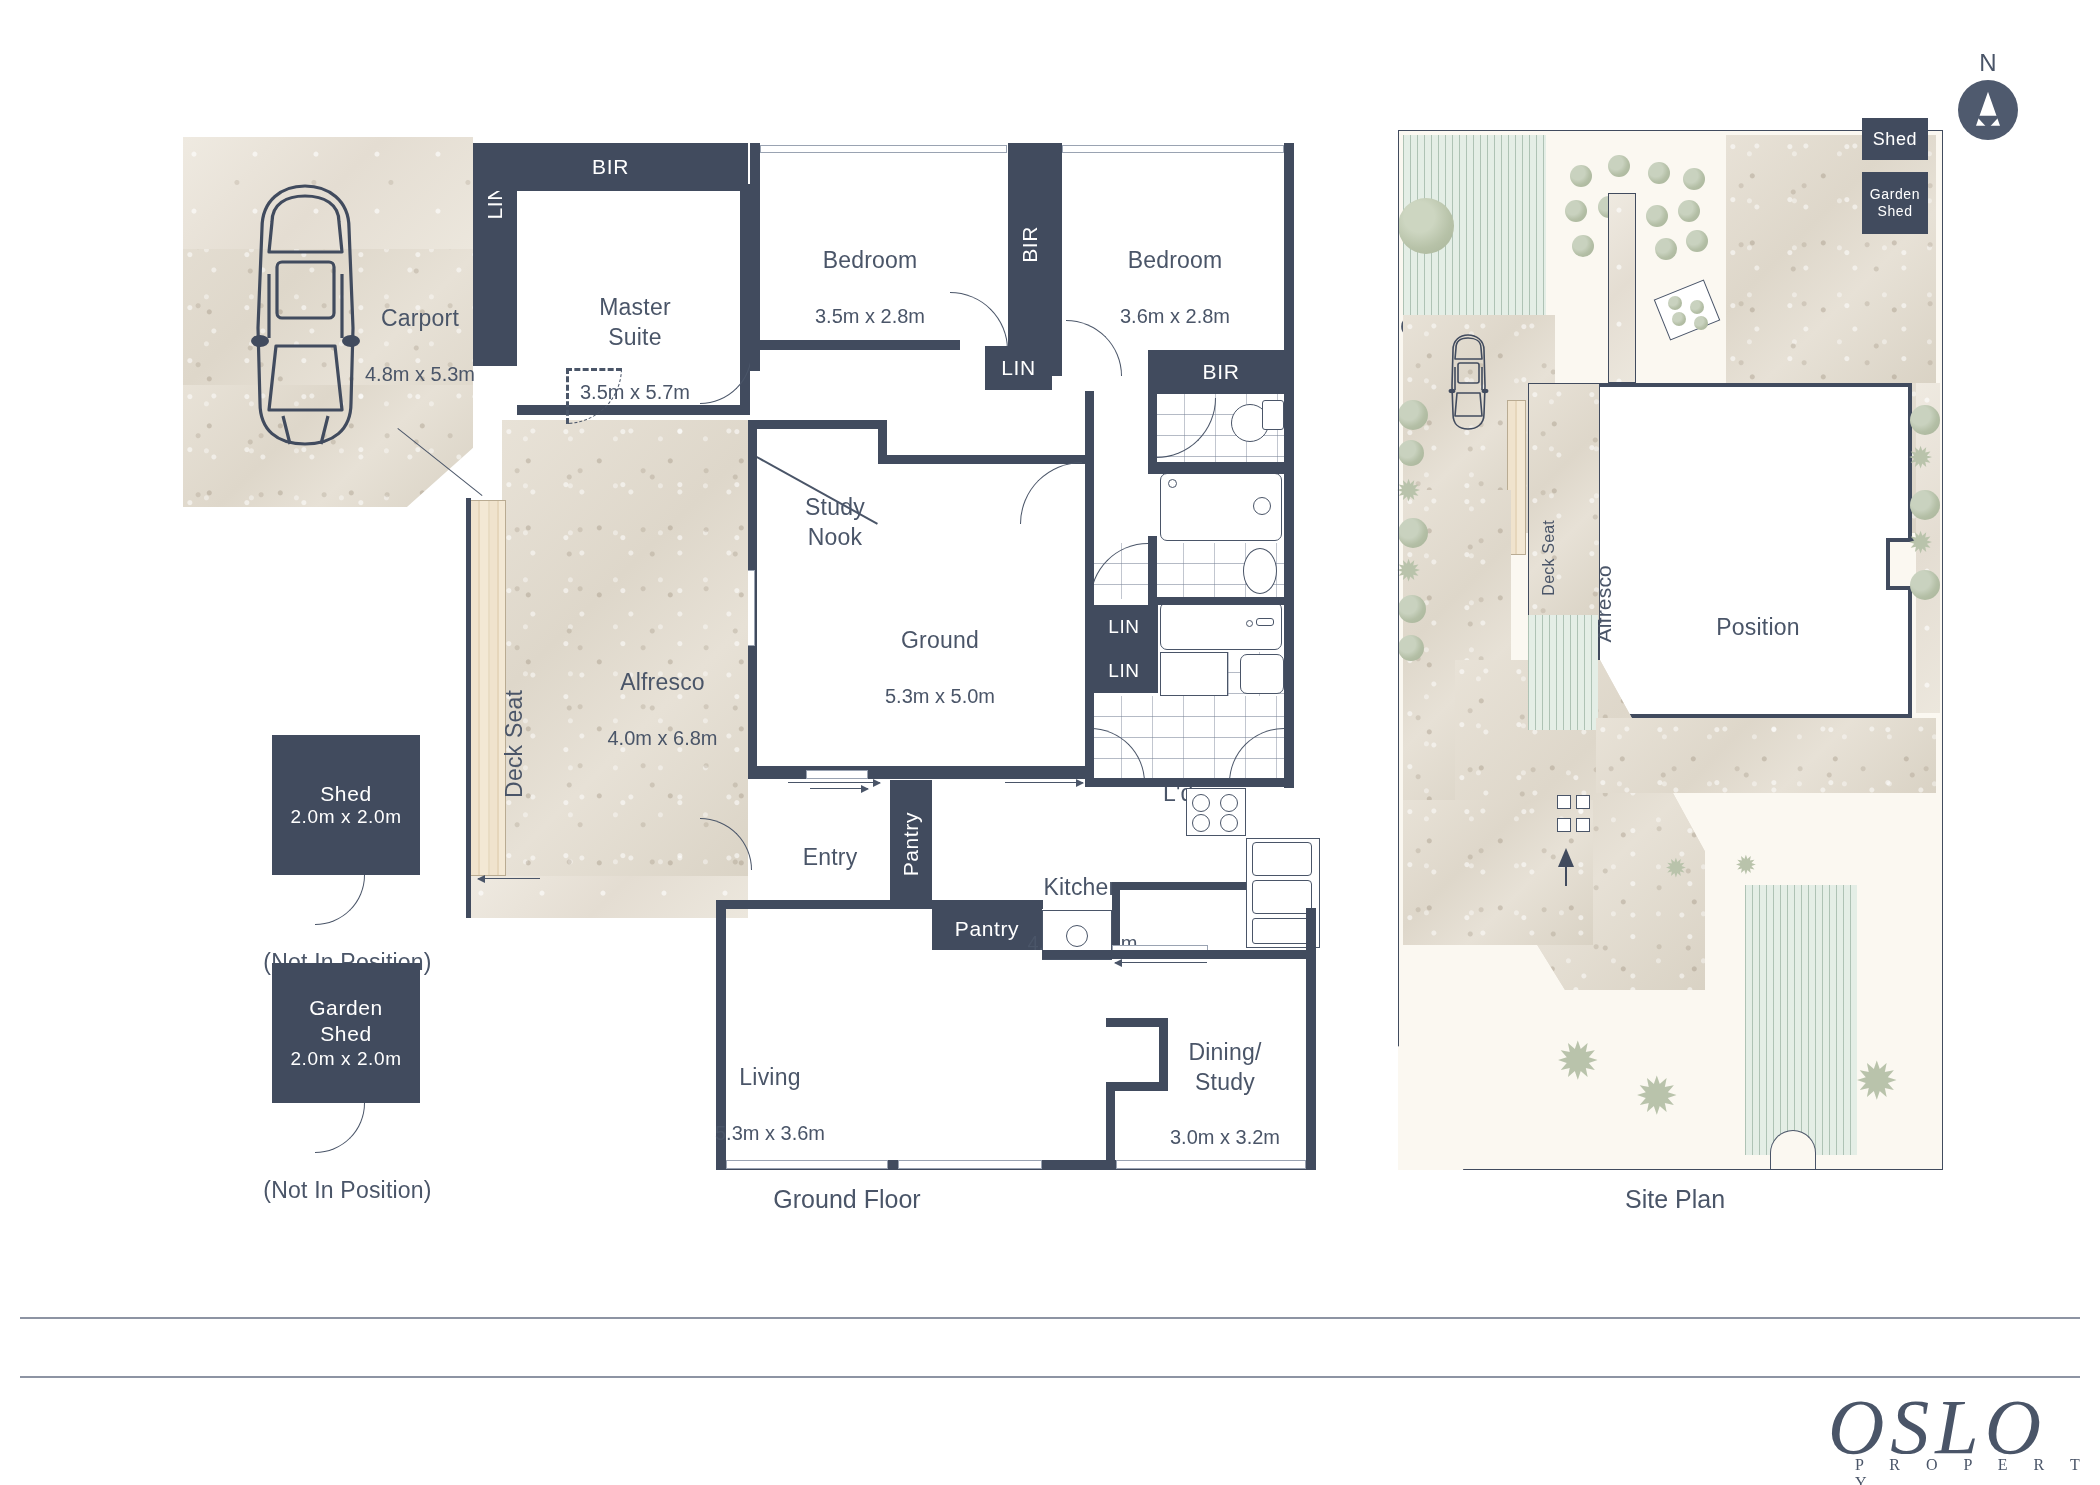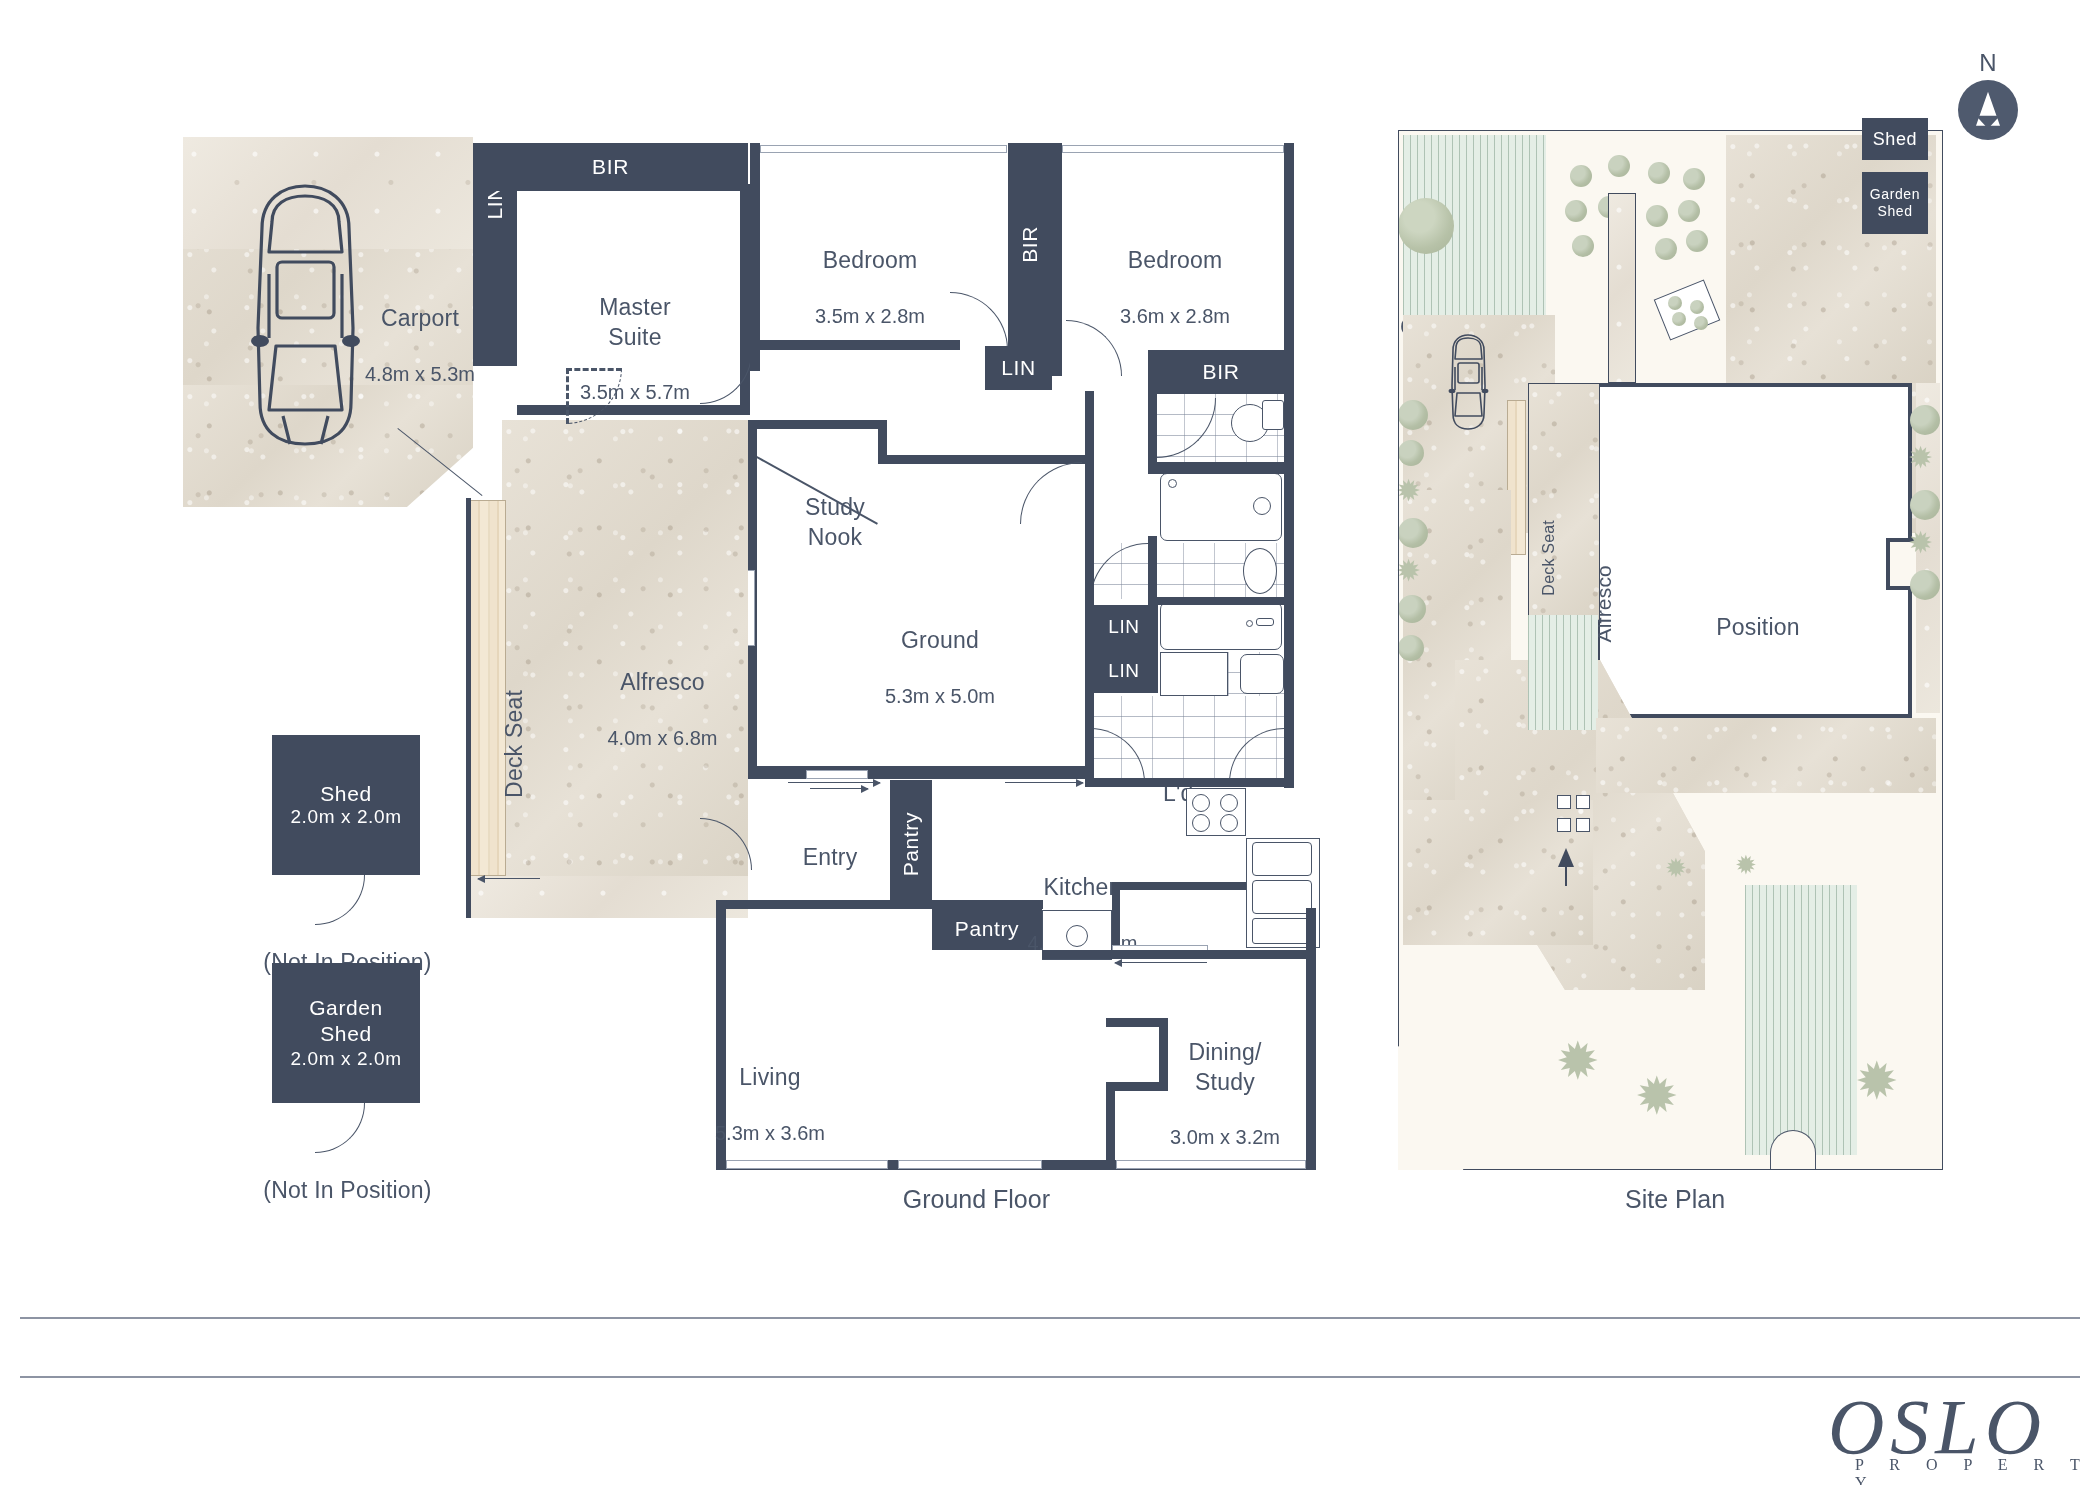--- a/index.html
+++ b/index.html
@@ -376,21 +376,21 @@
     <div class="blk" style="left:272px;top:963px;width:148px;height:140px;flex-direction:column;line-height:1.25;">
       <span class="nm" style="white-space:pre-line;text-align:center;">Garden
 Shed</span>
       <span class="dm" style="font-size:19px;">2.0m x 2.0m</span>
     </div>
     <div class="swing br" style="left:315px;top:1103px;width:50px;height:50px;"></div>
     <div class="label" style="left:225px;top:1148px;width:245px;">
       <span class="nm">(Not In Position)</span>
     </div>
 
-    <div class="plan-caption" style="left:700px;top:1185px;width:350px;text-align:right;">Ground Floor</div>
+    <div class="plan-caption" style="left:672px;top:1185px;width:350px;">Ground Floor</div>
   </div>
 
   <div>
 
     <div class="cream" style="left:1398px;top:130px;width:545px;height:1040px;"></div>
 
     <div class="grass" style="left:1403px;top:135px;width:143px;height:250px;"></div>
     <div class="tree" style="left:1398px;top:198px;width:56px;height:56px;"></div>
     <div class="grass" style="left:1403px;top:358px;width:143px;height:130px;"></div>
 

